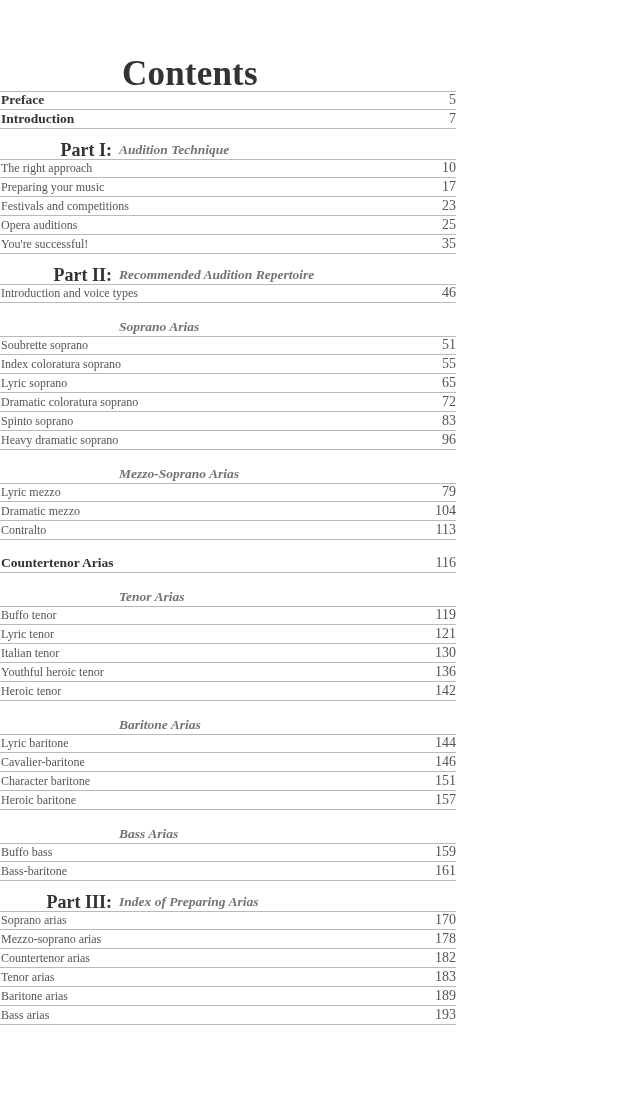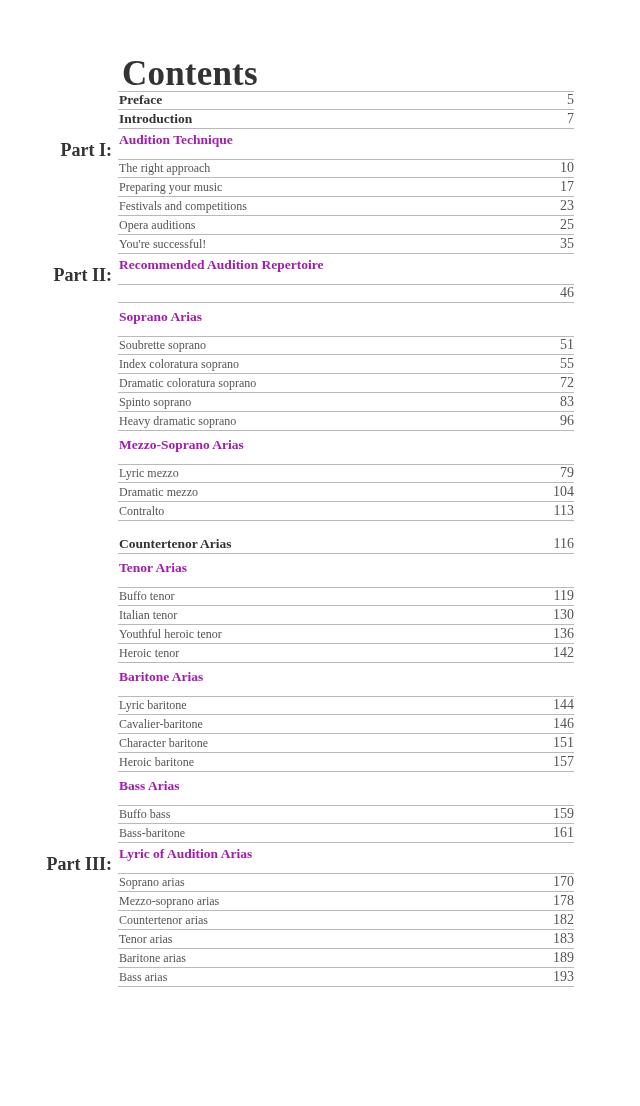--- a/index.html
+++ b/index.html
@@ -28,21 +28,20 @@
     }
     .toc {
       position: absolute;
       left: 0;
       top: 91px;
       width: 640px;
     }
     .row {
       position: relative;
       height: 19px;
-      margin-left: 118px;
       width: 456px;
       border-bottom: 1px solid #b9b9b9;
       box-sizing: border-box;
     }
     .row.first-in-block {
       border-top: 1px solid #b9b9b9;
     }
     .row .label {
       position: absolute;
       left: 1px;
@@ -67,26 +66,27 @@
     }
     .heading-row {
       position: relative;
       height: 19px;
       margin-left: 118px;
       width: 456px;
     }
     .heading-row .label {
       position: absolute;
       left: 1px;
-      bottom: 10px;
+      bottom: 0;
       font-size: 13.5px;
       font-weight: bold;
-      color: #a21caf;
+      color: #737373;
       line-height: 18px;
       white-space: nowrap;
+      font-style: italic;
     }
     .heading-row .part-label {
       position: absolute;
       right: 462px;
       bottom: 0;
       font-size: 18px;
       font-weight: bold;
       color: #333333;
       line-height: 18px;
       white-space: nowrap;
@@ -137,35 +137,40 @@
     <span class="page">35</span>
   </div>
 
   <div class="gap-part"></div>
 
   <div class="heading-row">
     <span class="part-label">Part II:</span>
     <span class="label">Recommended Audition Repertoire</span>
   </div>
   <div class="row first-in-block">
+    <span class="label">Introduction and voice types</span>
     <span class="page">46</span>
   </div>
 
   <div class="gap-sub"></div>
 
   <div class="heading-row">
     <span class="label">Soprano Arias</span>
   </div>
   <div class="row first-in-block">
     <span class="label">Soubrette soprano</span>
     <span class="page">51</span>
   </div>
   <div class="row">
     <span class="label">Index coloratura soprano</span>
     <span class="page">55</span>
+  </div>
+  <div class="row">
+    <span class="label">Lyric soprano</span>
+    <span class="page">65</span>
   </div>
   <div class="row">
     <span class="label">Dramatic coloratura soprano</span>
     <span class="page">72</span>
   </div>
   <div class="row">
     <span class="label">Spinto soprano</span>
     <span class="page">83</span>
   </div>
   <div class="row">
@@ -201,20 +206,24 @@
   <div class="gap-sub"></div>
 
   <div class="heading-row">
     <span class="label">Tenor Arias</span>
   </div>
   <div class="row first-in-block">
     <span class="label">Buffo tenor</span>
     <span class="page">119</span>
   </div>
   <div class="row">
+    <span class="label">Lyric tenor</span>
+    <span class="page">121</span>
+  </div>
+  <div class="row">
     <span class="label">Italian tenor</span>
     <span class="page">130</span>
   </div>
   <div class="row">
     <span class="label">Youthful heroic tenor</span>
     <span class="page">136</span>
   </div>
   <div class="row">
     <span class="label">Heroic tenor</span>
     <span class="page">142</span>
@@ -253,21 +262,21 @@
   </div>
   <div class="row">
     <span class="label">Bass-baritone</span>
     <span class="page">161</span>
   </div>
 
   <div class="gap-part"></div>
 
   <div class="heading-row">
     <span class="part-label">Part III:</span>
-    <span class="label">Lyric of Audition Arias</span>
+    <span class="label">Index of Preparing Arias</span>
   </div>
   <div class="row first-in-block">
     <span class="label">Soprano arias</span>
     <span class="page">170</span>
   </div>
   <div class="row">
     <span class="label">Mezzo-soprano arias</span>
     <span class="page">178</span>
   </div>
   <div class="row">

